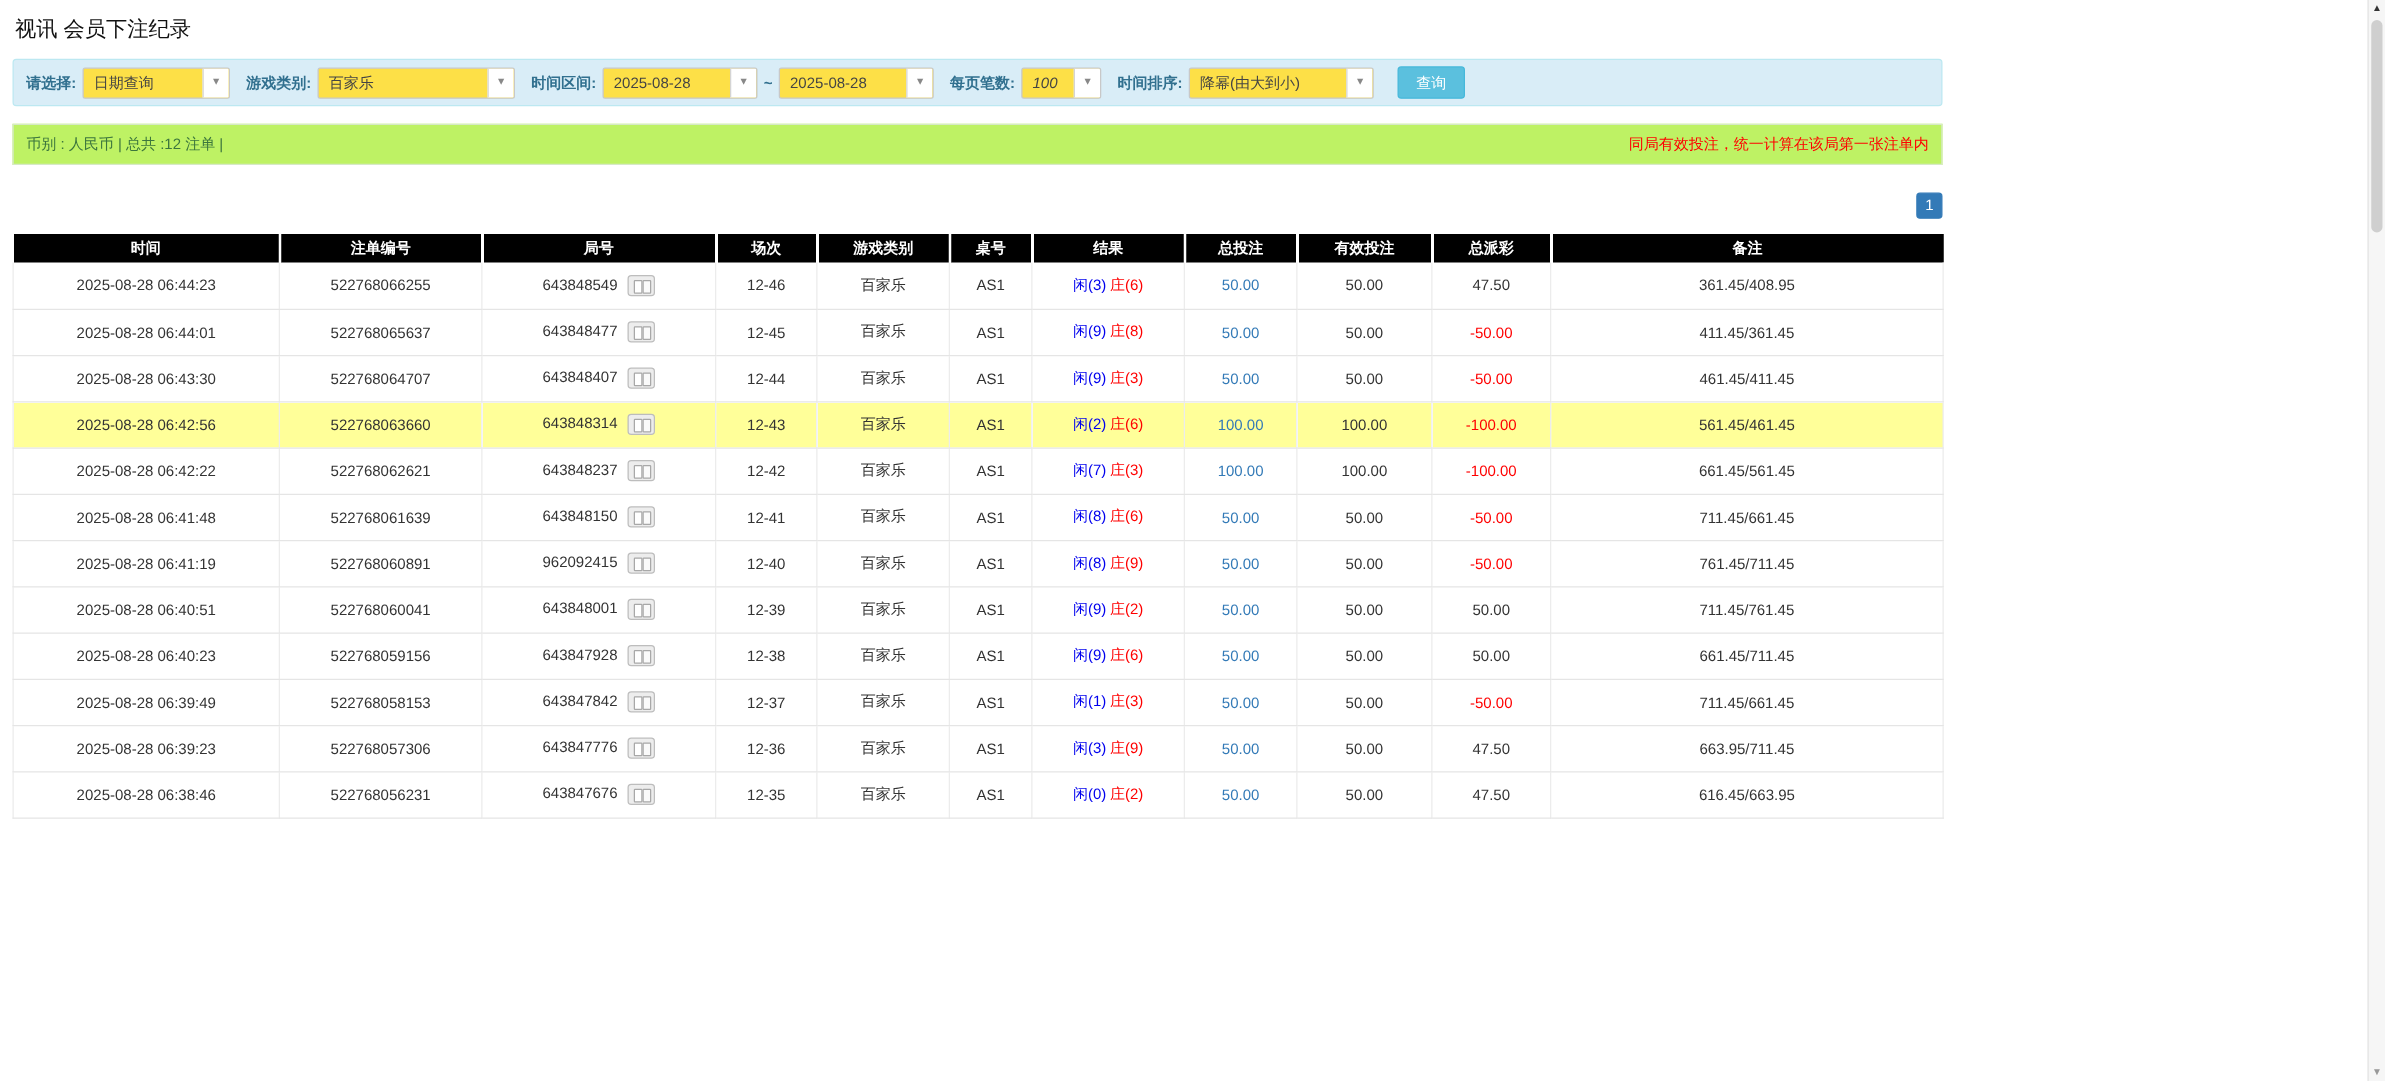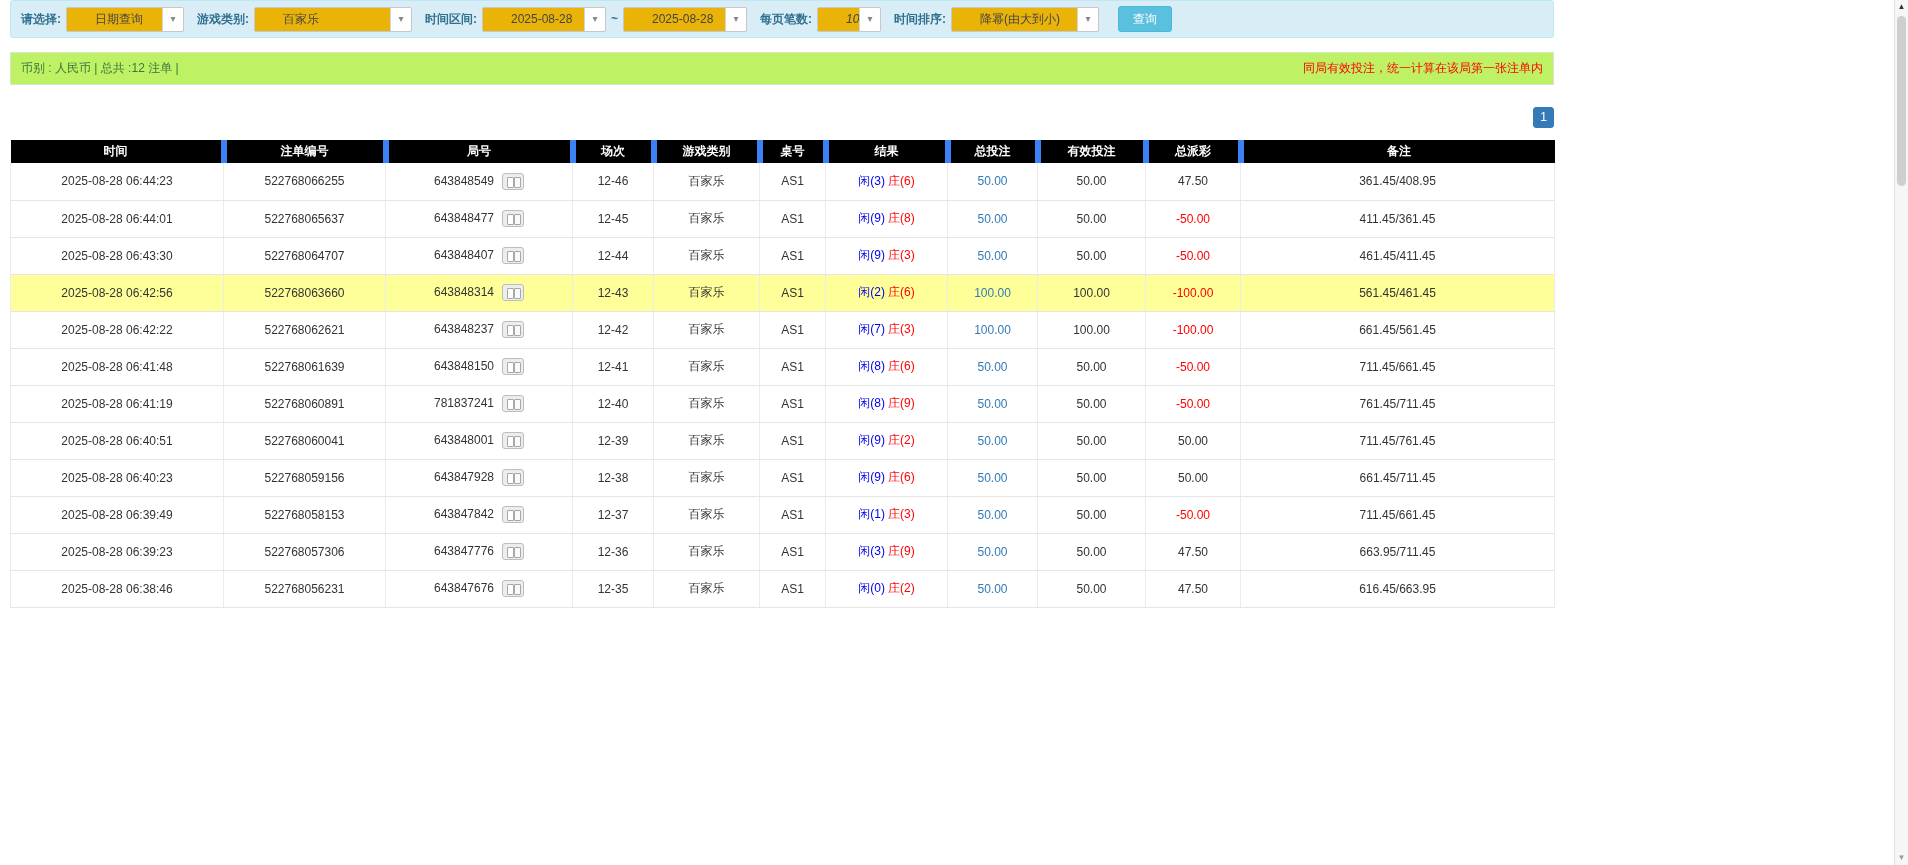--- a/index.html
+++ b/index.html
@@ -17,22 +17,22 @@
   
   .filter-bar {
     display:flex; align-items:center; gap:5px;
     background:#d9edf7; border:1px solid #bce8f1; border-radius:3px;
     height:38px; padding:0 8px; width:1544px;
   }
   .flabel { color:#31708f; font-weight:bold; white-space:nowrap; margin-left:8px; }
   .flabel.first { margin-left:2px; }
   .dropdown {
     display:inline-flex; align-items:center; justify-content:space-between;
-    background:#eab308; border:1px solid #c8c8c8; border-radius:2px;
-    height:25px; cursor:pointer; overflow:hidden;padding-left:20px;
+    background:#fde047; border:1px solid #c8c8c8; border-radius:2px;
+    height:25px; cursor:pointer; overflow:hidden;
   }
   .dd-text { padding:0 8px; color:#444; white-space:nowrap; overflow:hidden; }
   .dd-caret {
     width:21px; height:25px; line-height:24px; text-align:center;
     border-left:1px solid #d4d4d4; color:#888; font-size:10px; flex:0 0 21px; background:#fff;
   }
   .w-query { width:118px; } .w-game { width:158px; } .w-date { width:124px; }
   .w-size { width:64px;font-style:italic; } .w-sort { width:148px; }
   .tilde { color:#31708f; font-weight:bold; }
   .btn-search {
@@ -57,21 +57,21 @@
     min-width:21px; height:21px; background:#337ab7; border:1px solid #337ab7;
     color:#fff; border-radius:3px; font-size:12px; line-height:19px; text-align:center;
     cursor:pointer; font-family:inherit; padding:0 4px;
   }
 
   
   table.records { border-collapse:collapse; table-layout:fixed; width:1544px; margin-top:12px; }
   table.records th, table.records td { white-space:nowrap; overflow:hidden; }
   thead th {
     background:#000; color:#fff; font-weight:bold; font-size:12px;
-    height:23px; text-align:center; border-left:2px solid #fff; border-right:6px solid #3b82f6;
+    height:23px; text-align:center; border-left:2px solid #fff; border-right:1px solid #3b82f6;
   }
   thead th:first-child { border-left:none; }
   thead th:last-child { border-right:none; }
   tbody td {
     height:37px; text-align:center; font-size:12px; color:#333;
     border-bottom:1px solid #e5e5e5; border-left:1px solid #ececec; border-right:1px solid #ececec;
     background:#fff; padding:0 4px;
   }
   tr.highlight td { background:#ffff99; }
   tfoot td {
@@ -108,20 +108,21 @@
   .sb-thumb {
     position:absolute; left:2px; top:16px; width:9px; height:170px;
     background:#cfcfcf; border-radius:5px; cursor:grab;
   }
 </style>
 </head>
 <body>
 
 <div class="content">
 
+  <h1 class="page-title">视讯 会员下注纪录</h1>
 
   <div class="filter-bar">
     <span class="flabel first">请选择:</span>
     <div class="dropdown w-query">
       <span class="dd-text">日期查询</span>
       <span class="dd-caret">▾</span>
     </div>
 
     <span class="flabel">游戏类别:</span>
     <div class="dropdown w-game">
@@ -268,21 +269,21 @@
     <td>AS1</td>
     <td><span class="res-player">闲(8)</span><span class="res-banker">庄(6)</span></td>
     <td><span class="link">50.00</span></td>
     <td>50.00</td>
     <td class="neg-val">-50.00</td>
     <td>711.45/661.45</td>
   </tr>
         <tr class="data-row">
     <td>2025-08-28 06:41:19</td>
     <td>522768060891</td>
-    <td><span>781837241</span><span class="card-icon"></span></td>
+    <td><span>962092415</span><span class="card-icon"></span></td>
     <td>12-40</td>
     <td>百家乐</td>
     <td>AS1</td>
     <td><span class="res-player">闲(8)</span><span class="res-banker">庄(9)</span></td>
     <td><span class="link">50.00</span></td>
     <td>50.00</td>
     <td class="neg-val">-50.00</td>
     <td>761.45/711.45</td>
   </tr>
         <tr class="data-row">

